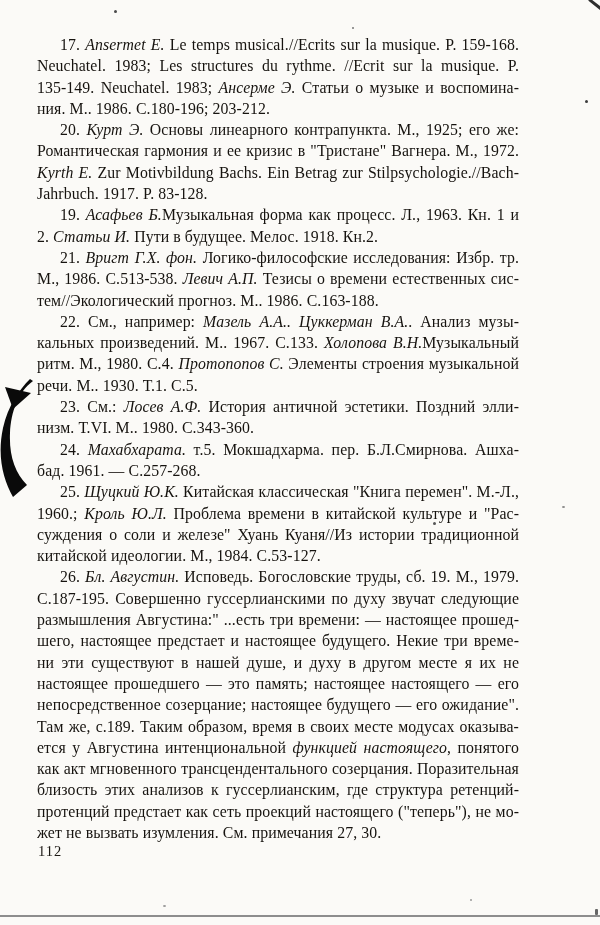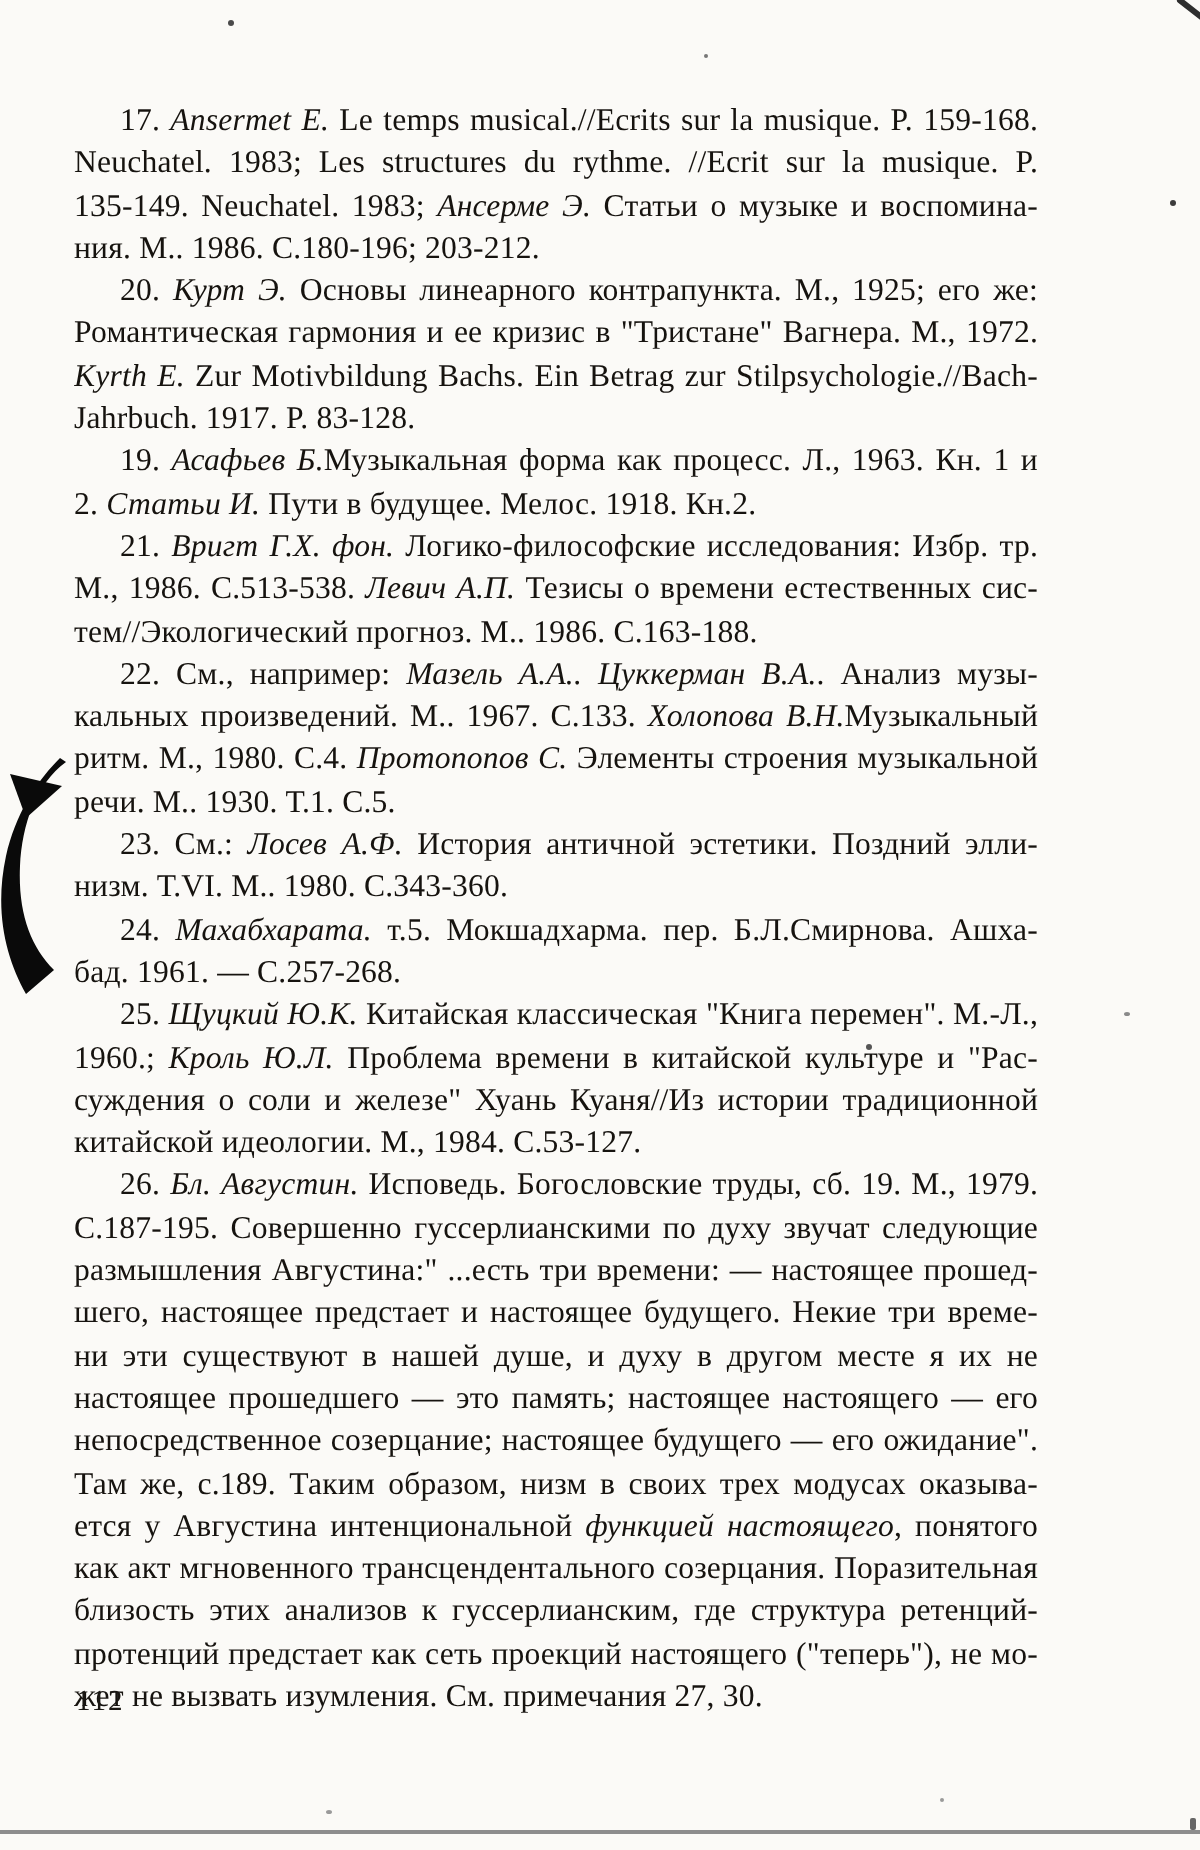--- a/index.html
+++ b/index.html
@@ -3,21 +3,21 @@
 <meta charset="utf-8">
 <title>Scanned book page</title>
 <style>
   html,body{margin:0;padding:0;}
   body{
     width:600px;height:925px;position:relative;overflow:hidden;
     background:#fbfaf7;
     font-family:"Liberation Serif","DejaVu Serif",serif;
   }
   .page-text{
-    position:absolute;top:50px;left:0;width:544px;
+    position:absolute;top:34px;left:0;width:544px;
     padding:0 25px 0 37px;box-sizing:border-box;
   }
   .entry{margin:0;padding:0;}
   .line{
     font-size:15.8px;line-height:21.3px;height:21.3px;overflow:hidden;
     color:#16130f;letter-spacing:0.1px;
     text-align:justify;text-align-last:justify;
   }
   .line.last{text-align-last:left;}
   .line.first{padding-left:23px;}
@@ -93,21 +93,21 @@
         <div class="line last"><span>китайской идеологии. М., 1984. С.53-127.</span></div>
       </div>
       <div class="entry">
         <div class="line first"><span>26. </span><span class="ital">Бл. Августин.</span><span> Исповедь. Богословские труды, сб. 19. М., 1979.</span></div>
         <div class="line"><span>С.187-195. Совершенно гуссерлианскими по духу звучат следующие</span></div>
         <div class="line"><span>размышления Августина:" ...есть три времени: — настоящее прошед-</span></div>
         <div class="line"><span>шего, настоящее предстает и настоящее будущего. Некие три време-</span></div>
         <div class="line"><span>ни эти существуют в нашей душе, и духу в другом месте я их не вижу:</span></div>
         <div class="line"><span>настоящее прошедшего — это память; настоящее настоящего — его</span></div>
         <div class="line"><span>непосредственное созерцание; настоящее будущего — его ожидание".</span></div>
-        <div class="line"><span>Там же, с.189. Таким образом, низм в своих трех модусах оказыва-</span></div>
+        <div class="line"><span>Там же, с.189. Таким образом, время в своих месте модусах оказыва-</span></div>
         <div class="line"><span>ется у Августина интенциональной </span><span class="ital">функцией настоящего</span><span>, понятого</span></div>
         <div class="line"><span>как акт мгновенного трансцендентального созерцания. Поразительная</span></div>
         <div class="line"><span>близость этих анализов к гуссерлианским, где структура ретенций-</span></div>
         <div class="line"><span>протенций предстает как сеть проекций настоящего ("теперь"), не мо-</span></div>
         <div class="line last"><span>жет не вызвать изумления. См. примечания 27, 30.</span></div>
       </div>
     </div>
 
   <div class="page-number">112</div>
 

